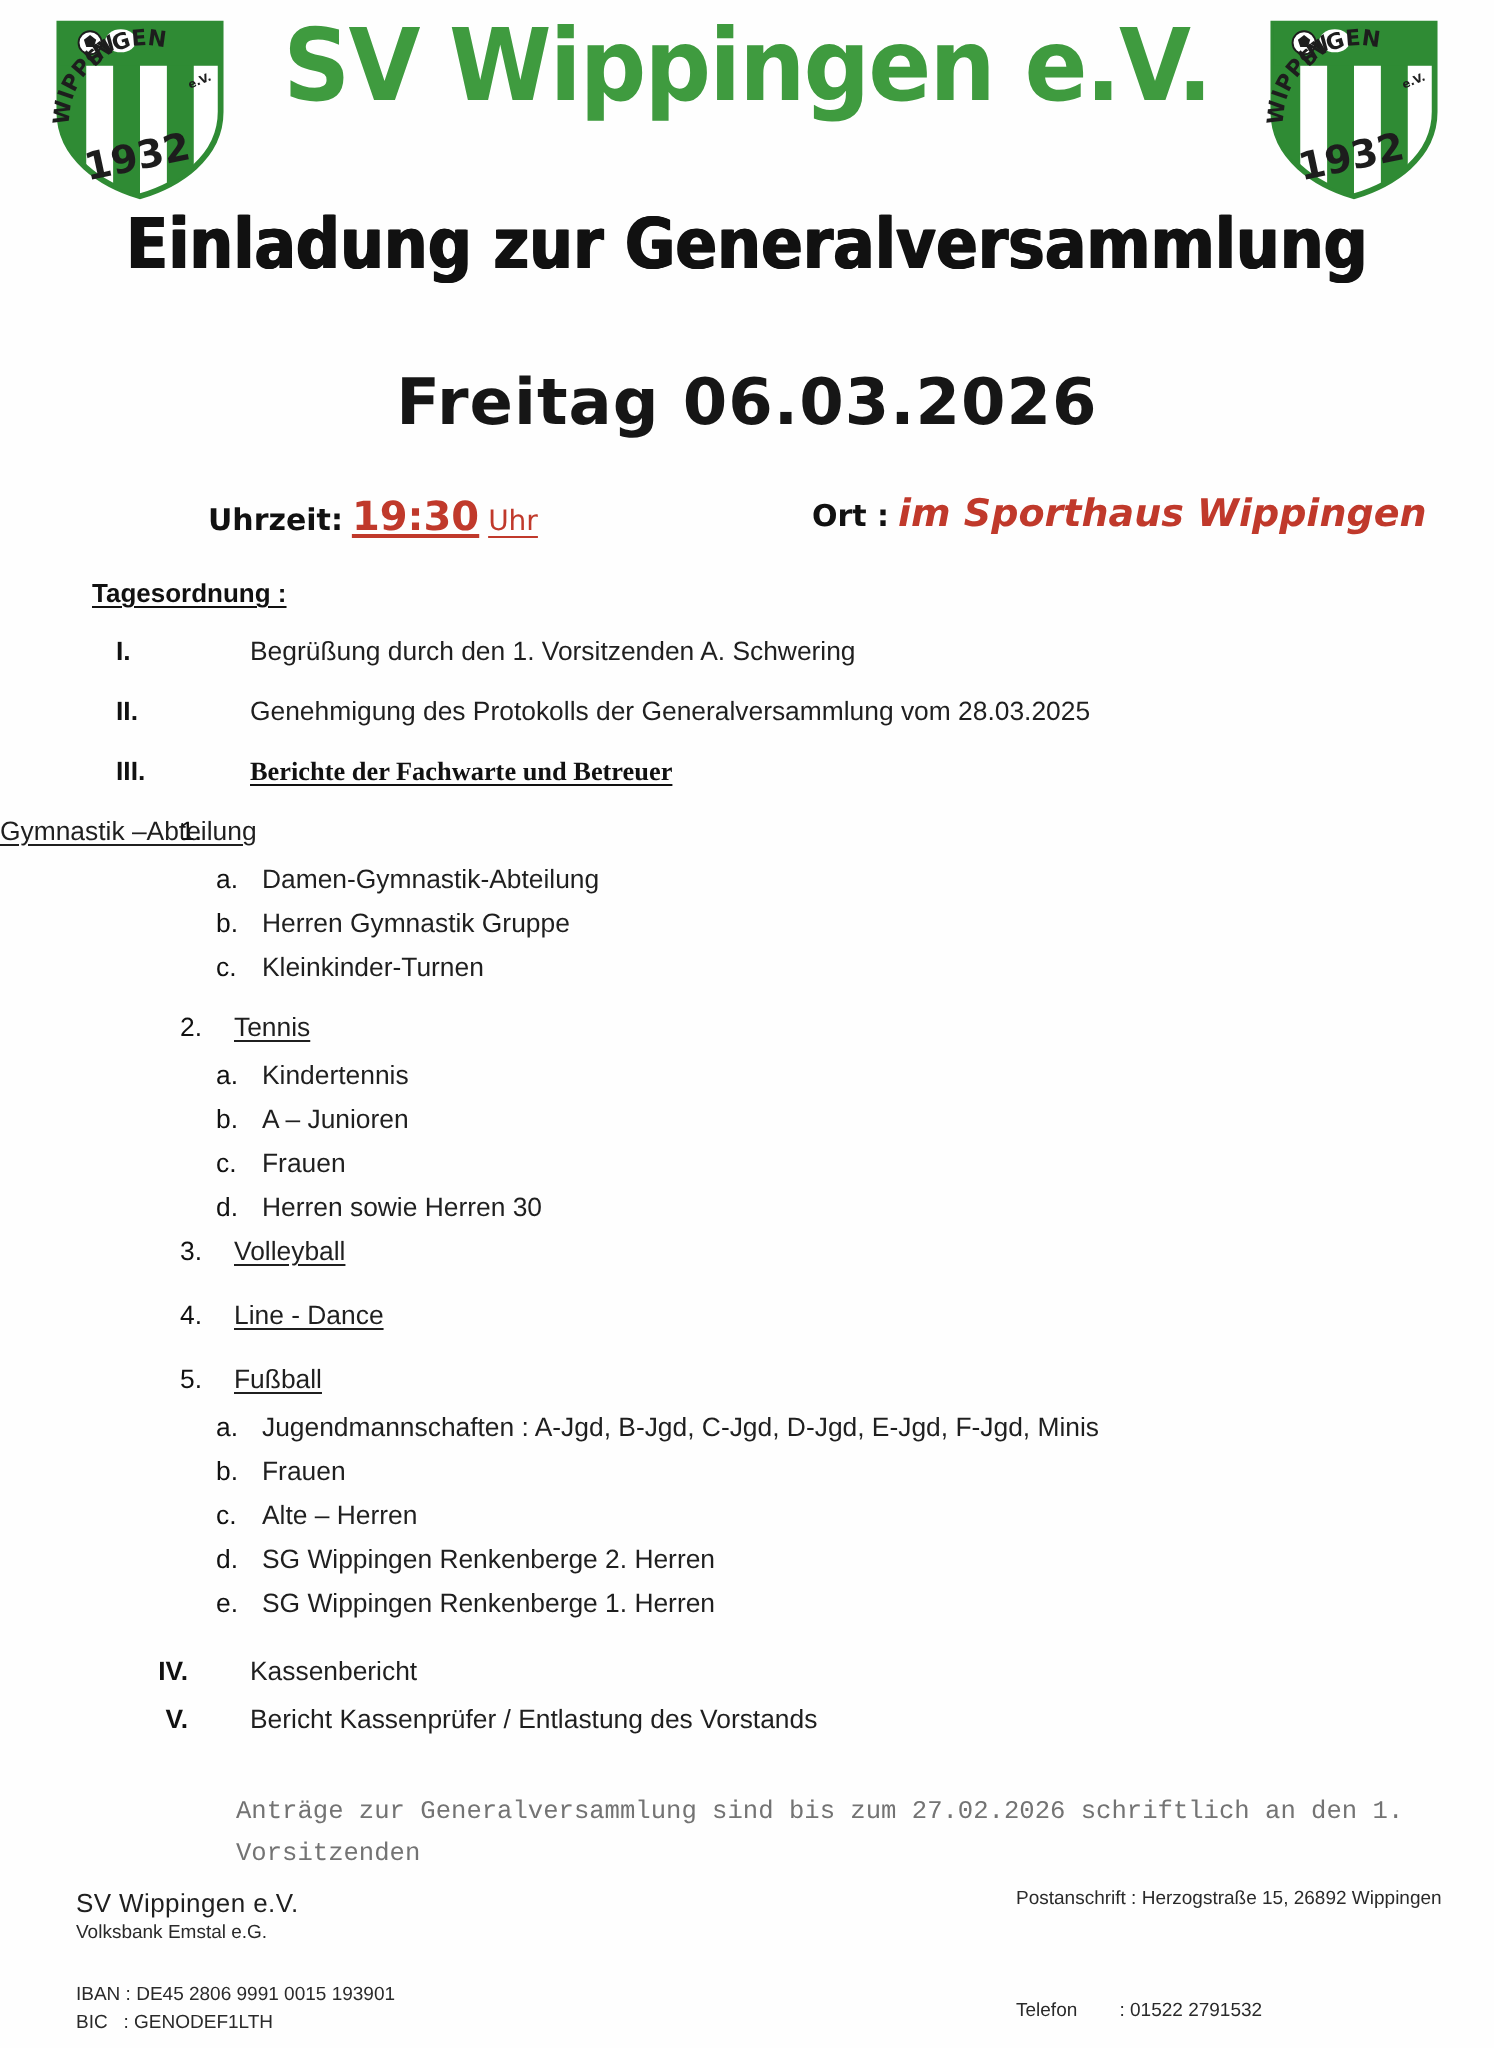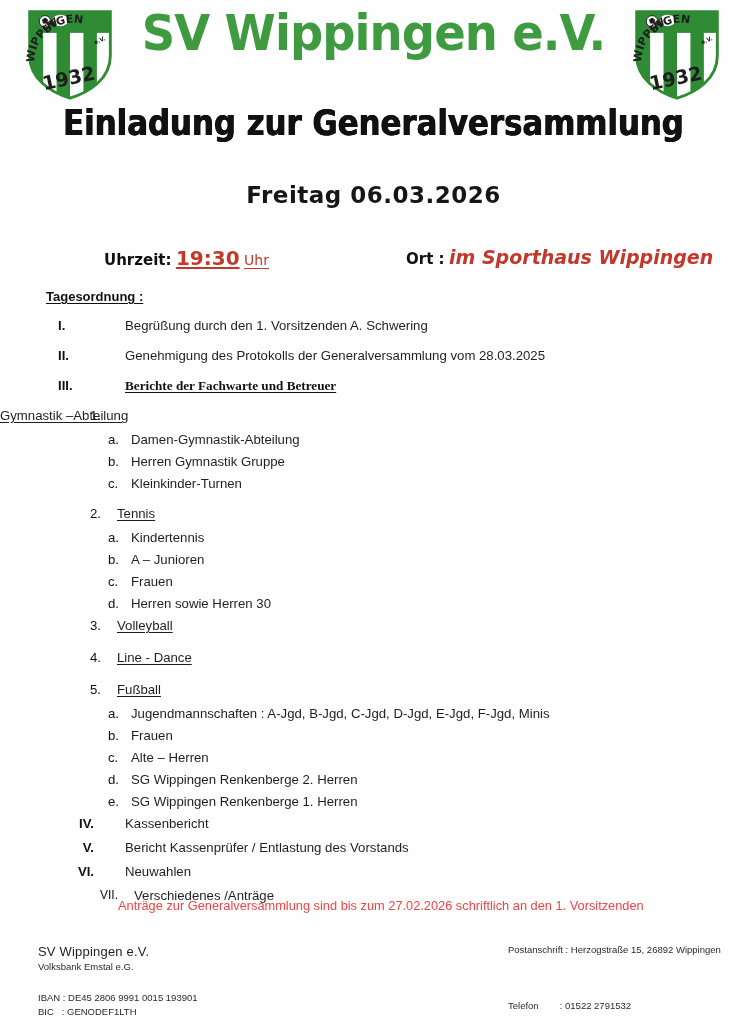--- a/index.html
+++ b/index.html
@@ -65,21 +65,21 @@
     text-shadow: 0.5px 0 0 #111, -0.5px 0 0 #111;
   }
 
   .date-line {
     position: absolute;
     left: 0; right: 0;
     top: 182px;
     text-align: center;
     font-family: "DejaVu Sans", sans-serif;
     font-weight: 700;
-    font-size: 23px;
+    font-size: 32px;
     color: #161616;
     letter-spacing: 0.5px;
   }
 
   
   .meta-row {
     position: absolute;
     top: 246px;
     left: 0; right: 0;
     height: 26px;
@@ -195,21 +195,22 @@
   .b  { font-weight: 700; color: #111; font-family: Liberation Serif, serif; }
 
   
   .notice {
     position: absolute;
     left: 118px;
     top: 895px;
     width: 600px;
     font-size: 12.8px;
     line-height: 21px;
-    color: #ef4444;
+    color: #737373;
+    font-family: Liberation Mono, monospace;
   }
 
   
   .footer { position: absolute; left: 0; top: 944px; width: 747px; }
   .f-left  { position: absolute; left: 38px; top: 0; }
   .f-right { position: absolute; left: 508px; top: 0; }
 
   .f-club { font-size: 13px; color: #1f1f1f; letter-spacing: 0.2px; }
   .f-bank { font-size: 9.5px; color: #2a2a2a; margin-top: 2px; }
   .f-iban { font-size: 9.5px; color: #2a2a2a; margin-top: 20px; white-space: pre; }
@@ -383,37 +384,29 @@
     </div>
     <div class="row lvl-alpha">
       <span class="marker">d.</span>
       <span class="txt">SG Wippingen Renkenberge 2. Herren</span>
     </div>
     <div class="row lvl-alpha">
       <span class="marker">e.</span>
       <span class="txt">SG Wippingen Renkenberge 1. Herren</span>
     </div>
 
-    <div class="row lvl-roman-r" style="">
+    <div class="row lvl-roman-r" style="margin-top:12px">
       <span class="marker">IV.</span>
       <span class="txt">Kassenbericht</span>
     </div>
     <div class="row lvl-roman-r">
       <span class="marker">V.</span>
       <span class="txt">Bericht Kassenprüfer  / Entlastung des Vorstands</span>
     </div>
-    <div class="row lvl-roman-r">
-      <span class="marker">VI.</span>
-      <span class="txt">Neuwahlen</span>
-    </div>
-
-    <div class="row lvl-roman-tight">
-      <span class="marker">VII.</span>
-      <span class="txt">Verschiedenes /Anträge</span>
-    </div>
+
   </div>
 
   <div class="notice">
     <div>Anträge zur Generalversammlung sind bis zum 27.02.2026 schriftlich an den 1. Vorsitzenden</div>
   </div>
 
   <div class="footer">
     <div class="f-left">
       <div class="f-club">SV Wippingen e.V.</div>
       <div class="f-bank">Volksbank Emstal e.G.</div>

